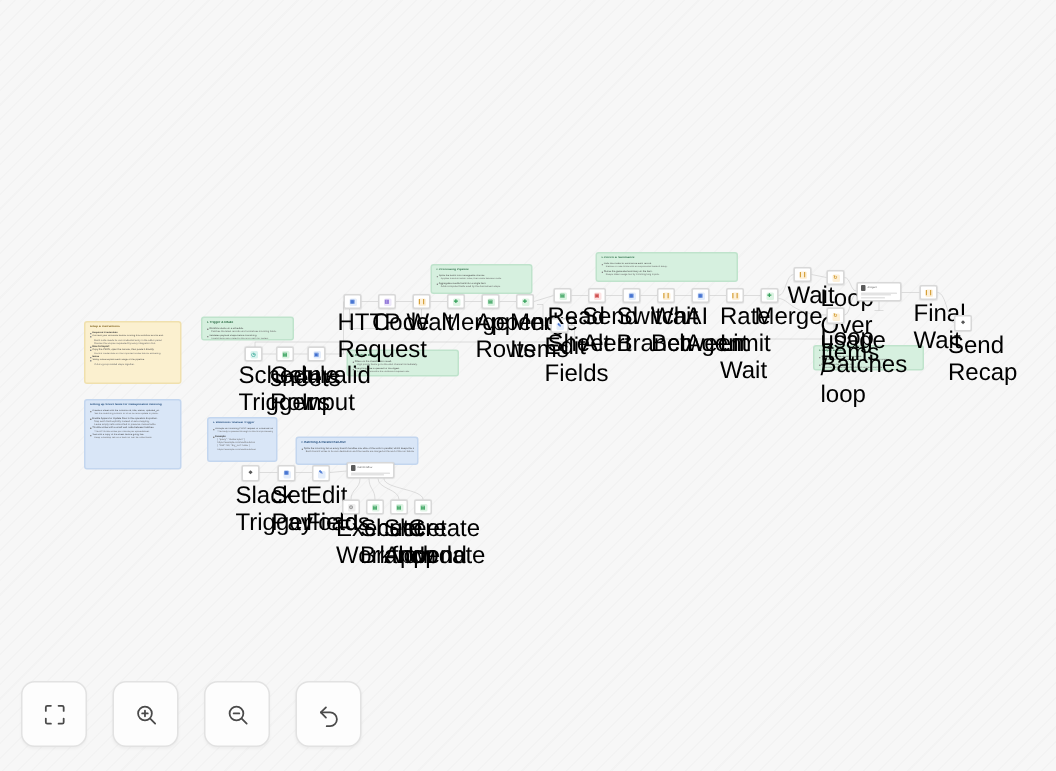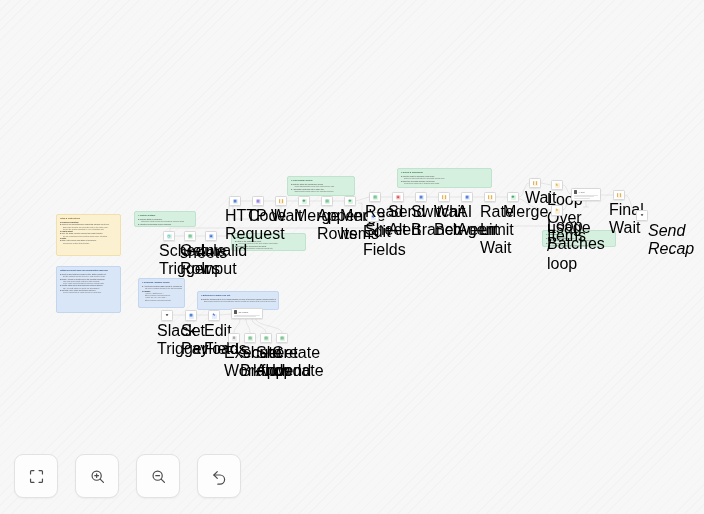--- a/index.html
+++ b/index.html
@@ -314,21 +314,21 @@
           </div>
           <div class="cap" style="position: absolute; left: 547px; top: 216.6px; width: 20px;">Loop Batches</div>
           <div class="cap cap2" style="position: absolute; left: 547px; top: 218.6px; width: 20px;">usage / loop</div>
           <div class="node" style="left: 613px; top: 190px; width: 12px; height: 10px;">
             <div class="ic c-amber">❙❙</div>
           </div>
           <div class="cap" style="position: absolute; left: 609px; top: 200.6px; width: 20px;">Final Wait</div>
           <div class="node" style="left: 636px; top: 210px; width: 12px; height: 11px;">
             <div class="ic c-multi">❖</div>
           </div>
-          <div class="cap" style="position: absolute; left: 648px; top: 221.6px; width: 20px; font-style: italic;">Send Recap</div>
+          <div class="cap" style="position: absolute; left: 632px; top: 221.6px; width: 20px;">Send Recap</div>
           <div class="node" style="left: 161px; top: 310px; width: 12px; height: 11px;">
             <div class="ic c-multi">❖</div>
           </div>
           <div class="cap" style="position: absolute; left: 157px; top: 321.6px; width: 20px;">Slack Trigger</div>
           <div class="node" style="left: 185px; top: 310px; width: 12px; height: 11px;">
             <div class="ic c-blue">▦</div>
           </div>
           <div class="cap" style="position: absolute; left: 181px; top: 321.6px; width: 20px;">Set Payload</div>
           <div class="node" style="left: 208px; top: 310px; width: 12px; height: 11px;">
             <div class="ic c-blue">✎</div>

